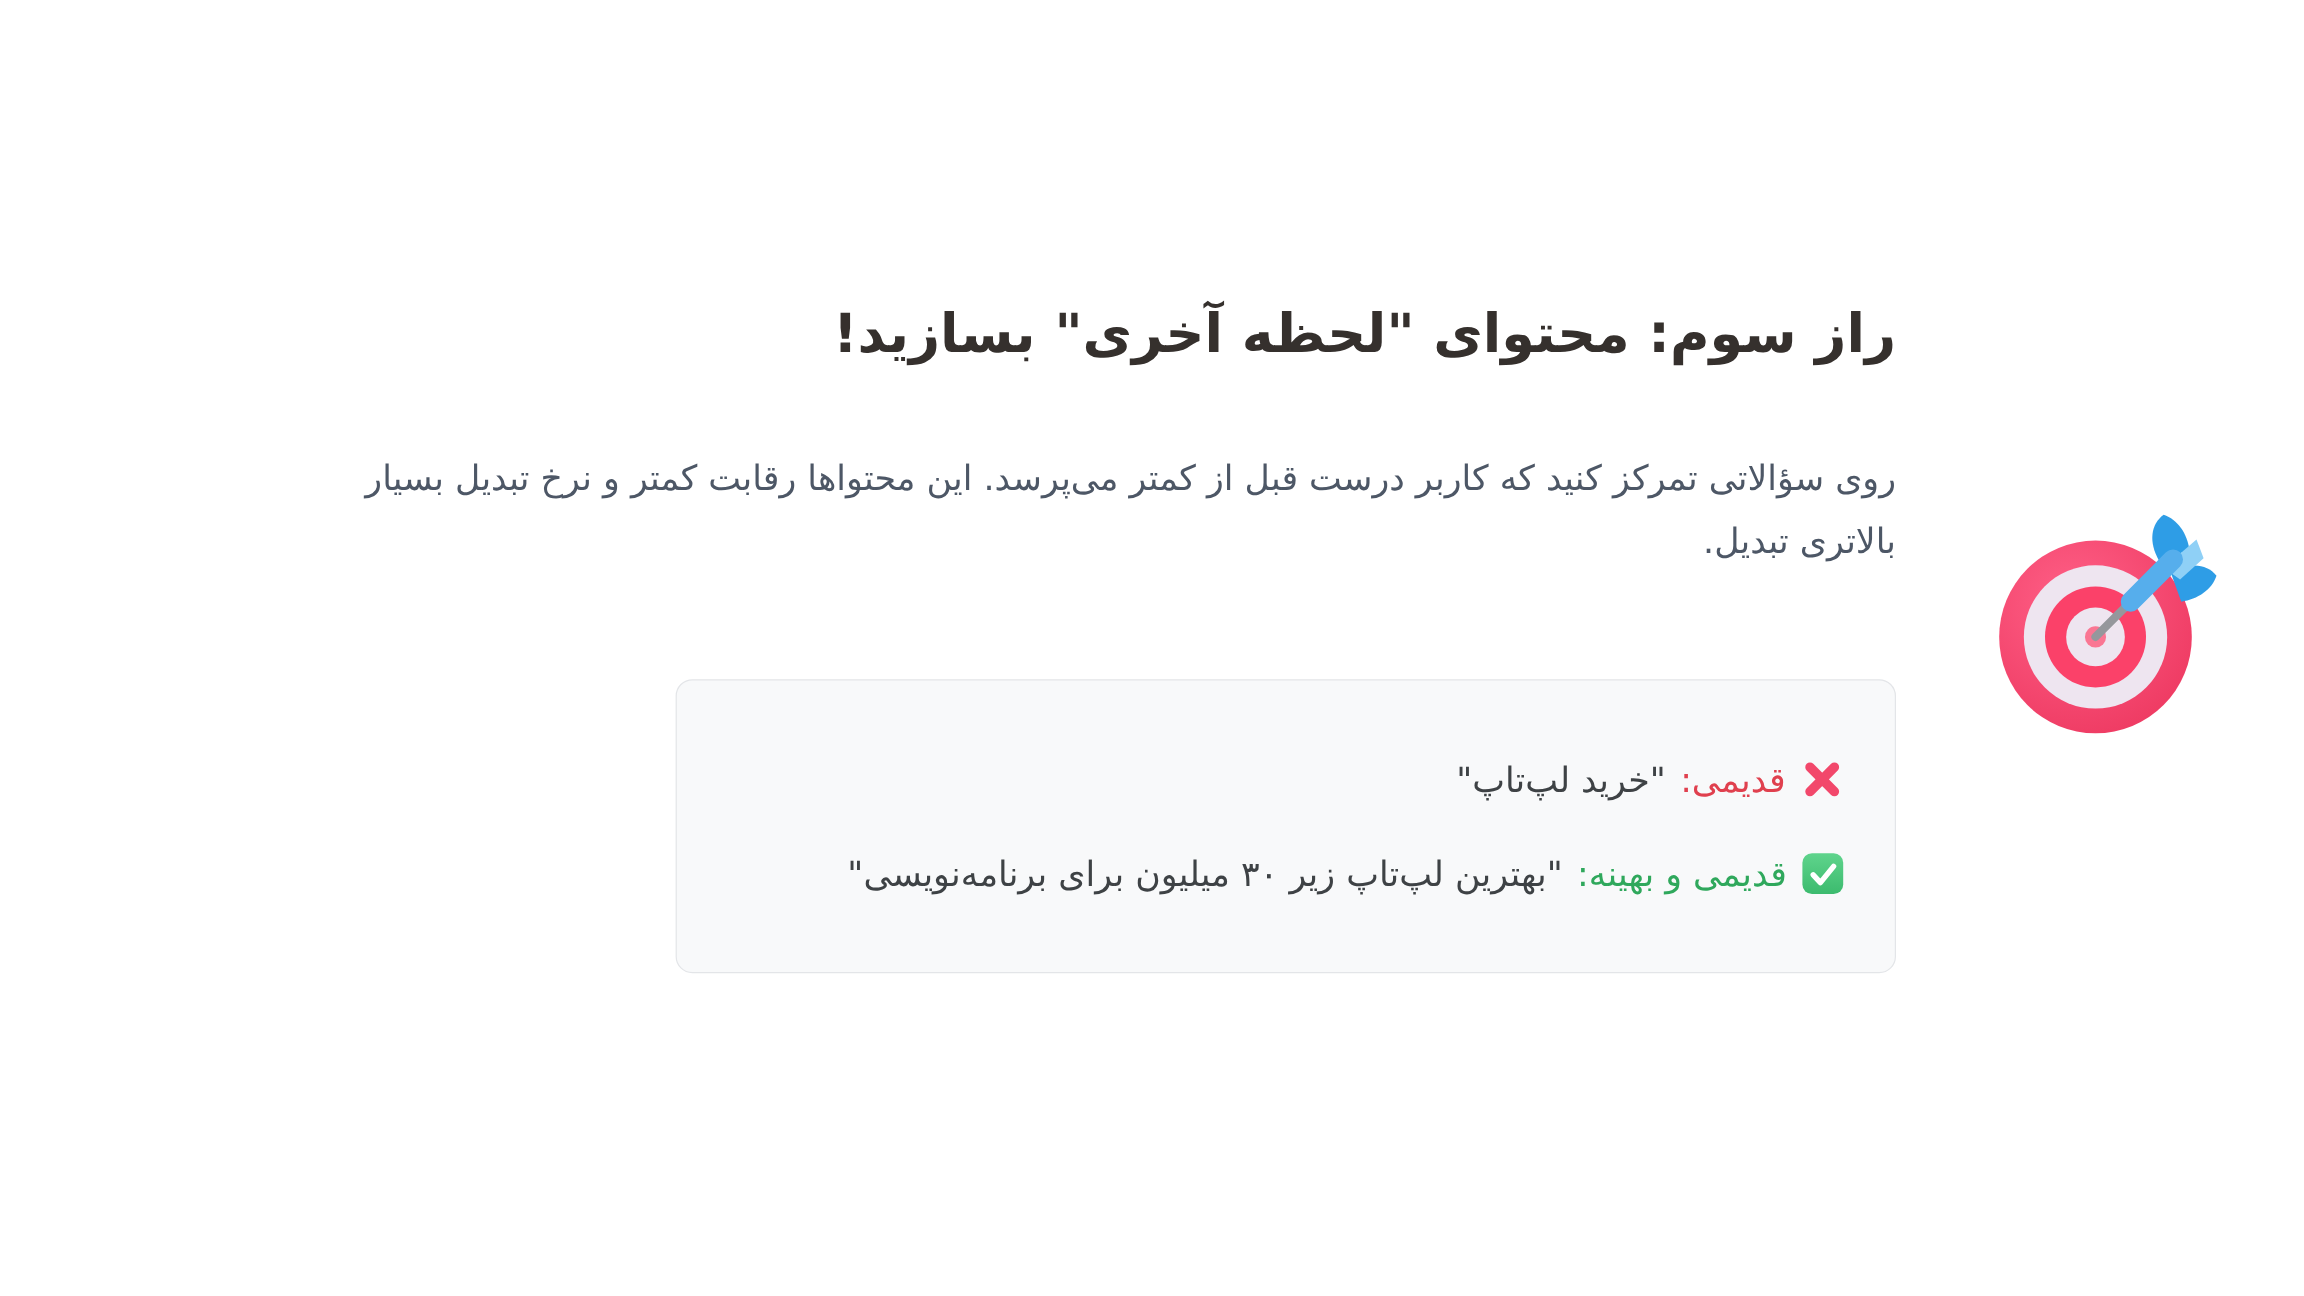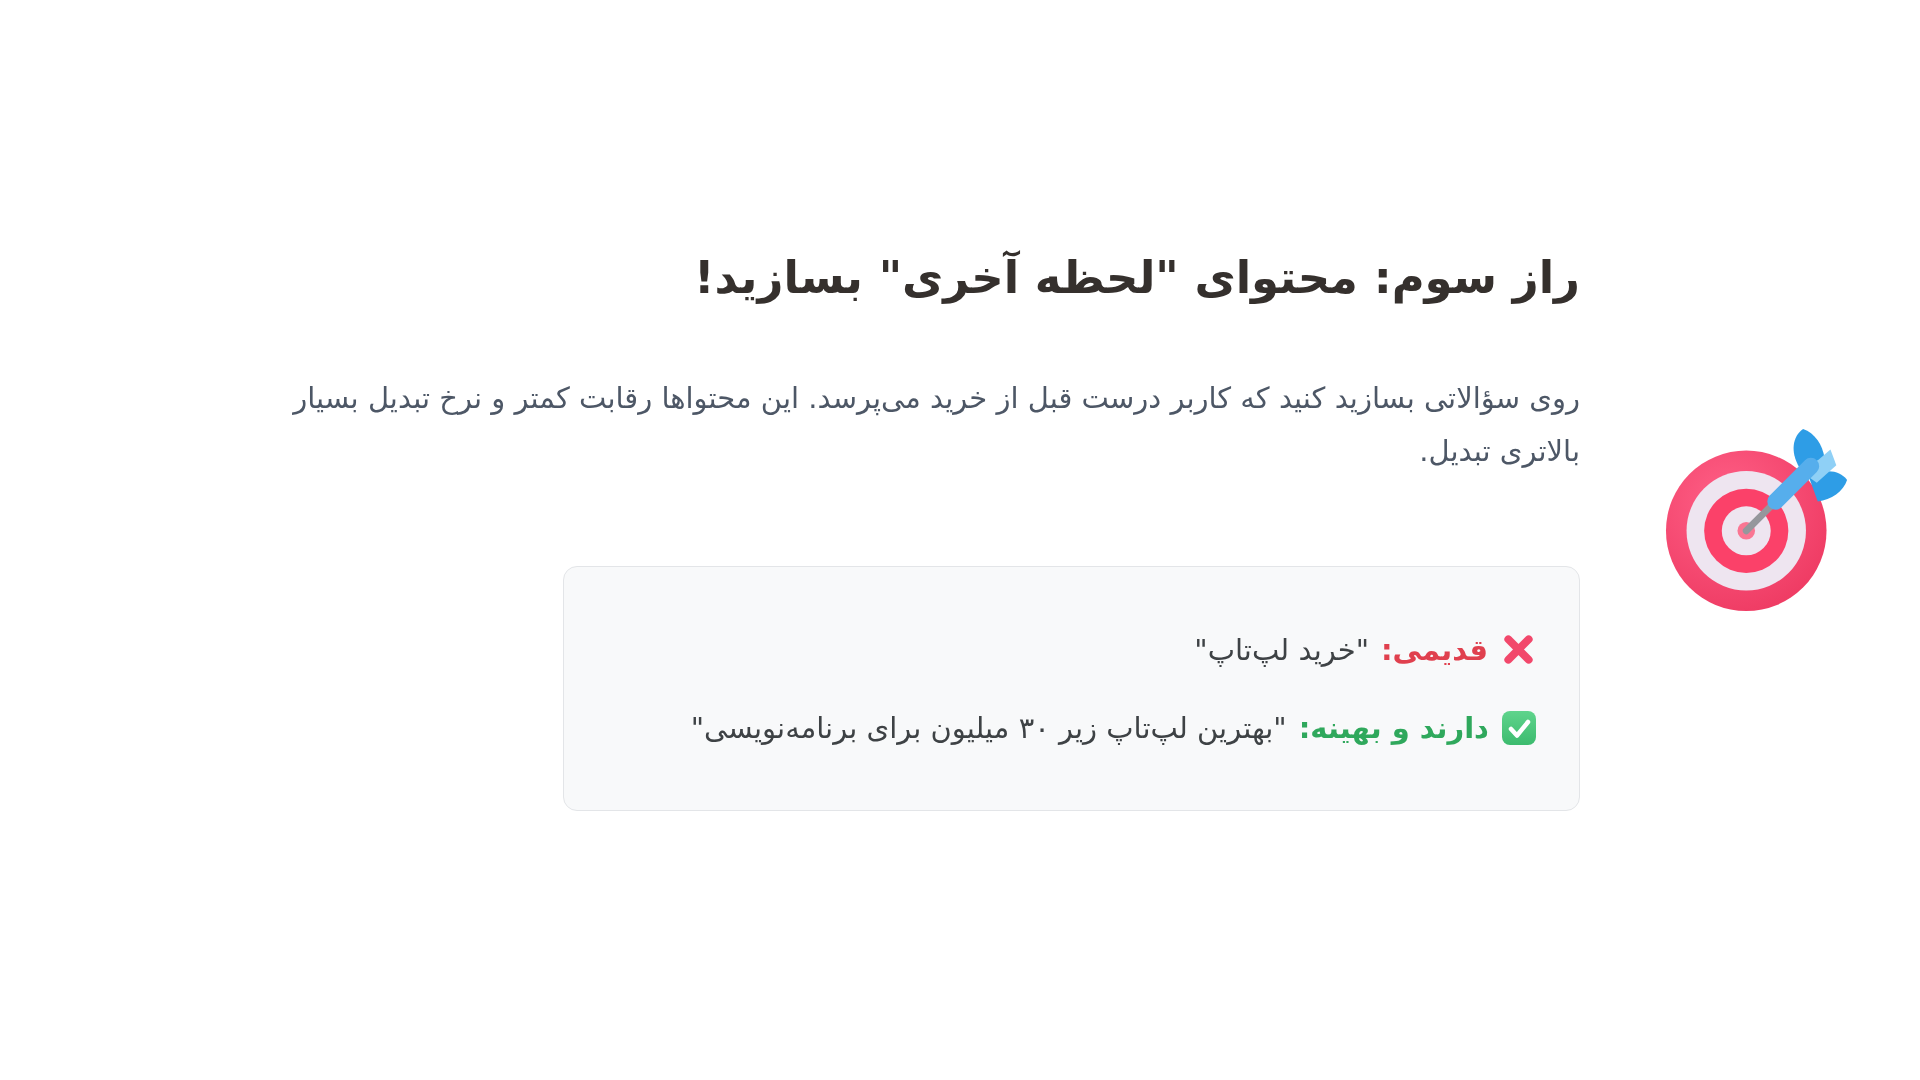--- a/index.html
+++ b/index.html
@@ -50,42 +50,42 @@
     padding: 10px 42px 10px 20px;
   }
   .compare-row {
     display: flex;
     align-items: center;
     gap: 12px;
     font-size: 29px;
     white-space: nowrap;
   }
   .compare-row .icon { flex: 0 0 auto; display: inline-flex; align-items: center; }
-  .row-label { font-weight: 700; }
+  .row-label { font-weight: 400; }
   .row-label.old { color: #e0404e; }
   .row-label.new { color: #2fa85c; }
   .row-value { color: #3e4245; font-weight: 400; }
 
   .target-emoji {
     position: absolute;
     left: 1660px; top: 428px;
     width: 196px; height: 186px;
   }
 </style>
 </head>
 <body>
 
 <div class="page">
 
   <div class="content">
 
     <h1 class="title">راز سوم: محتوای "لحظه آخری" بسازید!</h1>
 
     <p class="intro">
-      <span class="line">روی سؤالاتی بسازید کنید که کاربر درست قبل از خرید می‌پرسد. این محتواها رقابت کمتر و نرخ تبدیل بسیار</span>
+      <span class="line">روی سؤالاتی تمرکز کنید که کاربر درست قبل از کمتر می‌پرسد. این محتواها رقابت کمتر و نرخ تبدیل بسیار</span>
       <span class="line">بالاتری تبدیل.</span>
     </p>
 
     <div class="compare-box">
 
       <div class="compare-row">
         <span class="icon">
           <svg width="37" height="37" viewBox="0 0 40 40" aria-hidden="true">
             <path d="M9 9 L31 31 M31 9 L9 31" stroke="#f2486b" stroke-width="8.5" stroke-linecap="round" fill="none"></path>
           </svg>
@@ -100,21 +100,21 @@
             <defs>
               <linearGradient id="chk" x1="0" y1="0" x2="0" y2="1">
                 <stop offset="0" stop-color="#5fd48c"></stop>
                 <stop offset="1" stop-color="#3cbb6e"></stop>
               </linearGradient>
             </defs>
             <rect x="1" y="1" width="34" height="34" rx="8" fill="url(#chk)"></rect>
             <path d="M10 19 L16 25.5 L27 12" stroke="#ffffff" stroke-width="4.5" stroke-linecap="round" stroke-linejoin="round" fill="none"></path>
           </svg>
         </span>
-        <span class="row-label new">دارند و بهینه:</span>
+        <span class="row-label new">قدیمی و بهینه:</span>
         <span class="row-value">"بهترین لپ‌تاپ زیر ۳۰ میلیون برای برنامه‌نویسی"</span>
       </div>
 
     </div>
   </div>
 
   <div class="target-emoji">
     <svg width="196" height="186" viewBox="0 0 200 190" aria-hidden="true">
       <defs>
         <radialGradient id="board" cx="38%" cy="32%" r="75%">

